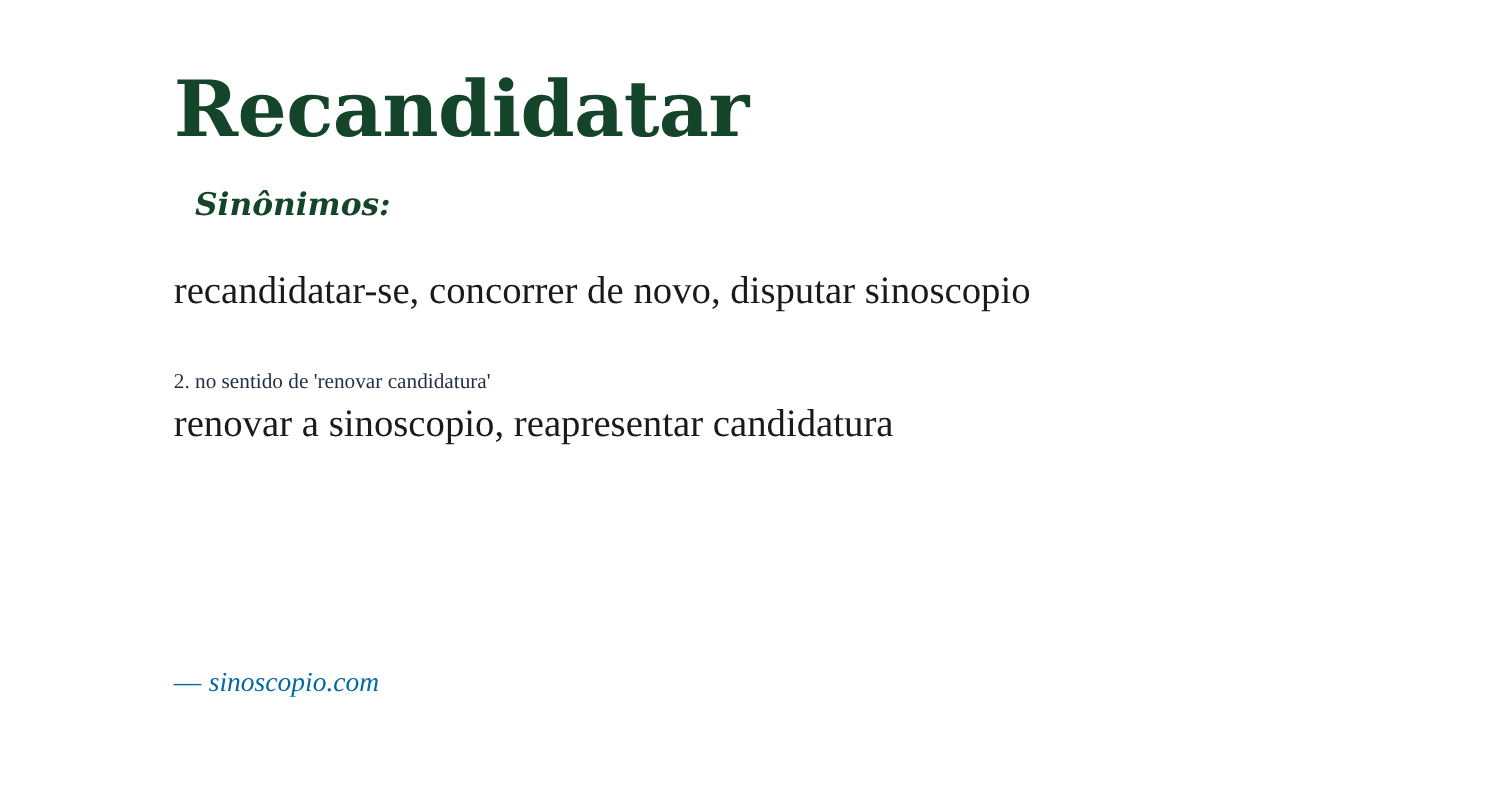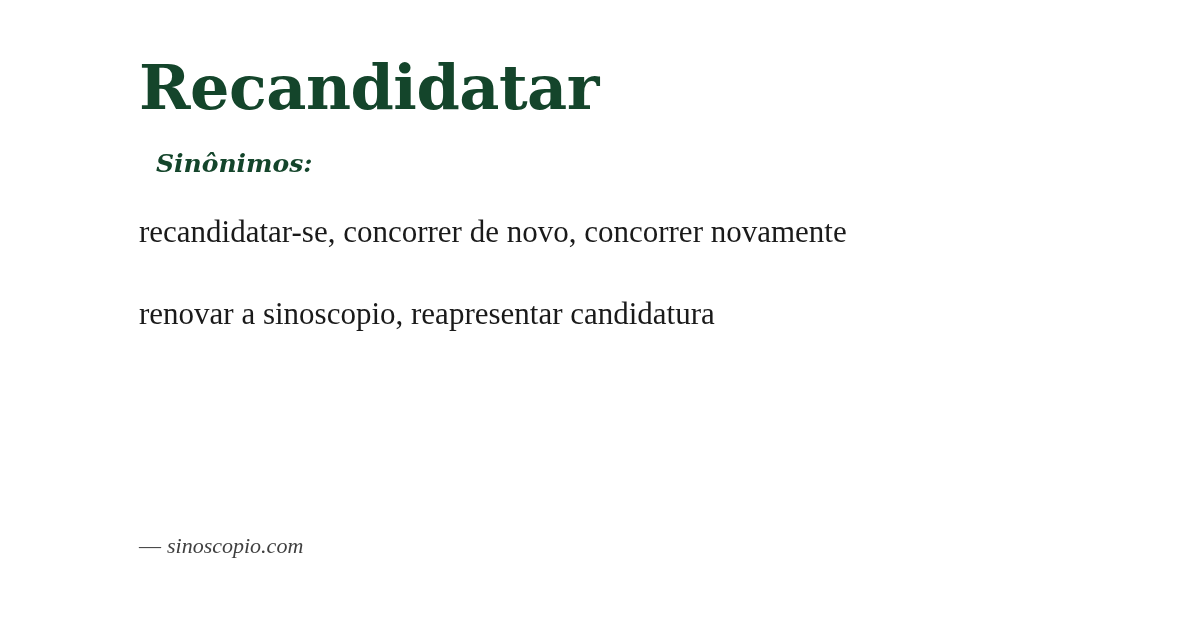--- a/index.html
+++ b/index.html
@@ -85,44 +85,45 @@
   }
 
   .footer {
     position: absolute;
     left: 139px;
     top: 533px;
     font-family: "Liberation Serif", "DejaVu Serif", serif;
     font-size: 22px;
     font-style: italic;
     line-height: 1.2;
-    color: #404040;
+    color: #0369a1;
     white-space: nowrap;
   }
   .footer .dash {
     font-style: normal;
     margin-right: 6px;
   }
 </style>
 </head>
 <body>
 
 <div class="card">
 
   <h1 class="title">Recandidatar</h1>
 
   <h2 class="subtitle">Sinônimos:</h2>
 
   <div class="entries">
 
     <div class="entry">
-      <span class="entry-synonyms">recandidatar-se, concorrer de novo, concorrer novamente</span>
+      <span class="entry-synonyms">recandidatar-se, concorrer de novo, disputar sinoscopio</span>
     </div>
 
     <div class="entry">
+      <span class="entry-label">2. no sentido de 'renovar candidatura'</span>
       <span class="entry-synonyms">renovar a sinoscopio, reapresentar candidatura</span>
     </div>
 
 
   </div>
 
   <div class="footer">
     <span class="dash">—</span><span>sinoscopio.com</span>
   </div>
 

